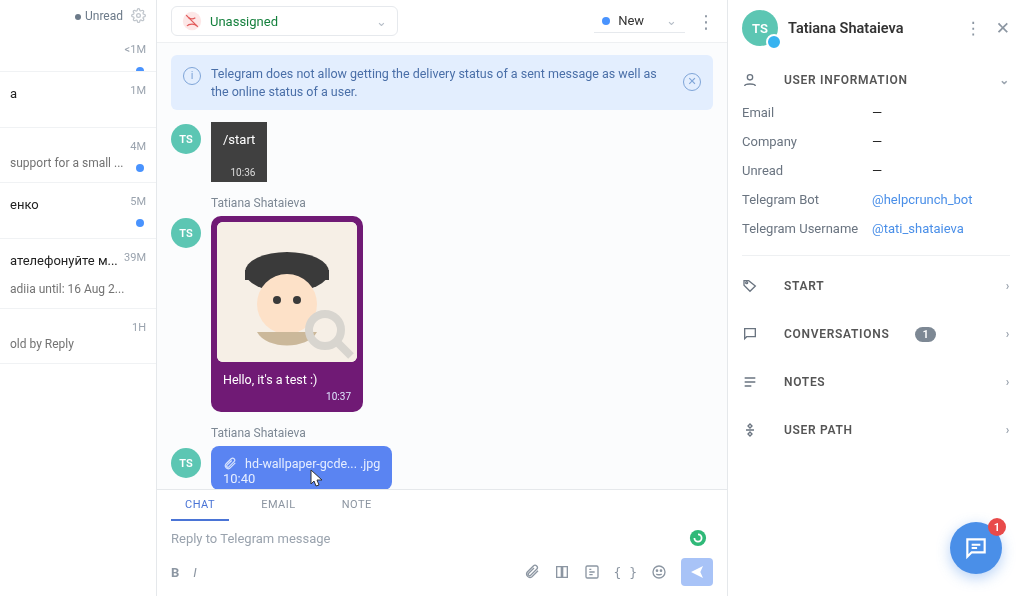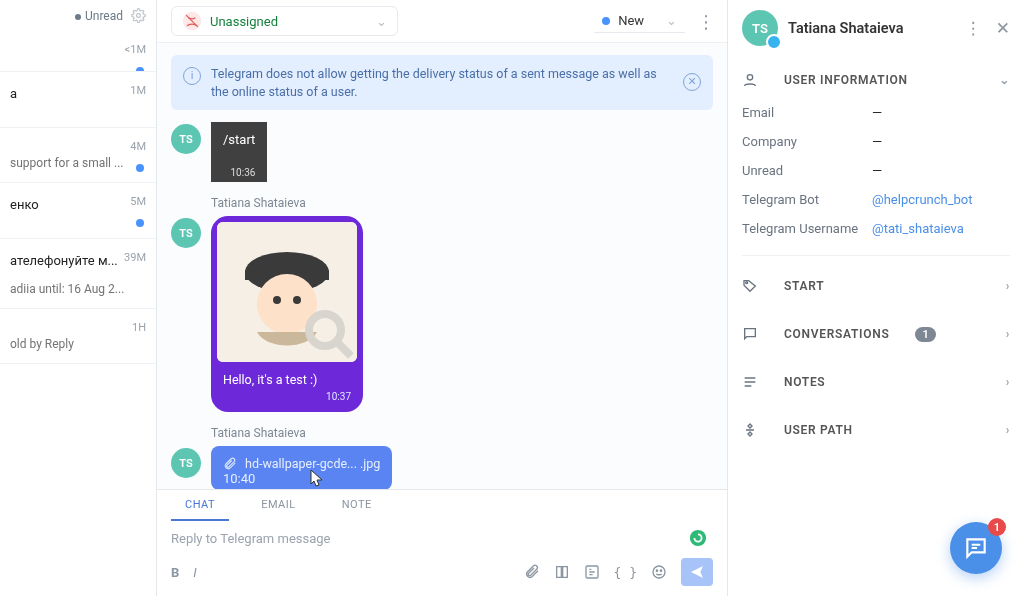--- a/index.html
+++ b/index.html
@@ -24,21 +24,21 @@
 .vdots{margin-left:12px;color:#8c96a2;cursor:pointer;font-size:18px;letter-spacing:-2px}
 .banner{margin:12px 14px;background:#e3eefe;border-radius:6px;padding:10px 40px 10px 40px;position:relative;color:#4a6fa8;font-size:12.5px;line-height:1.4}
 .banner .b-icon{position:absolute;left:12px;top:12px;width:18px;height:18px;border:1.5px solid #7fa5d8;border-radius:50%;display:flex;align-items:center;justify-content:center;font-size:11px;color:#7fa5d8}
 .banner .b-close{position:absolute;right:12px;top:18px;width:18px;height:18px;border:1.5px solid #7fa5d8;border-radius:50%;display:flex;align-items:center;justify-content:center;font-size:11px;color:#7fa5d8;cursor:pointer}
 .messages{flex:1;overflow-y:auto;padding:0 14px 8px}
 .msg-group{display:flex;gap:10px;margin-bottom:14px}
 .avatar{width:30px;height:30px;border-radius:50%;background:#5cc6b3;color:#fff;font-size:11px;font-weight:600;display:flex;align-items:center;justify-content:center;flex-shrink:0;margin-top:2px}
 .sender-name{font-size:12px;color:#7d8894;margin:0 0 6px 40px}
 .bubble{background:#404040;color:#fff;border-radius:0;padding:10px 12px 4px;max-width:320px;position:relative}
 .bubble .ts{text-align:right;font-size:10px;opacity:.8;margin-top:20px}
-.img-bubble{background:#6d28d9;border-radius:17px;padding:6px;max-width:170px}
+.img-bubble{background:#701a75;border-radius:10px;padding:6px;max-width:170px}
 .img-ph{width:140px;height:140px;background:#fff;border-radius:6px;display:flex;align-items:center;justify-content:center;overflow:hidden}
 .img-ph svg{width:100%;height:100%}
 .img-caption{color:#fff;font-size:12.5px;padding:10px 6px 2px}
 .file-bubble{background:#5a84f2;color:#e6eeff;border-radius:8px;padding:10px 12px 4px;max-width:200px}
 .file-row{display:flex;align-items:center;gap:8px;font-size:12.5px}
 .clip{opacity:.9}
 .composer{border-top:1px solid #e5e8eb;background:#fff}
 .tabs{display:flex;gap:18px;padding:0 14px}
 .tab{padding:8px 14px;font-size:11px;letter-spacing:.5px;color:#8b94a0;cursor:pointer}
 .tab.active{color:#4a74d6;border-bottom:2px solid #4a74d6}

